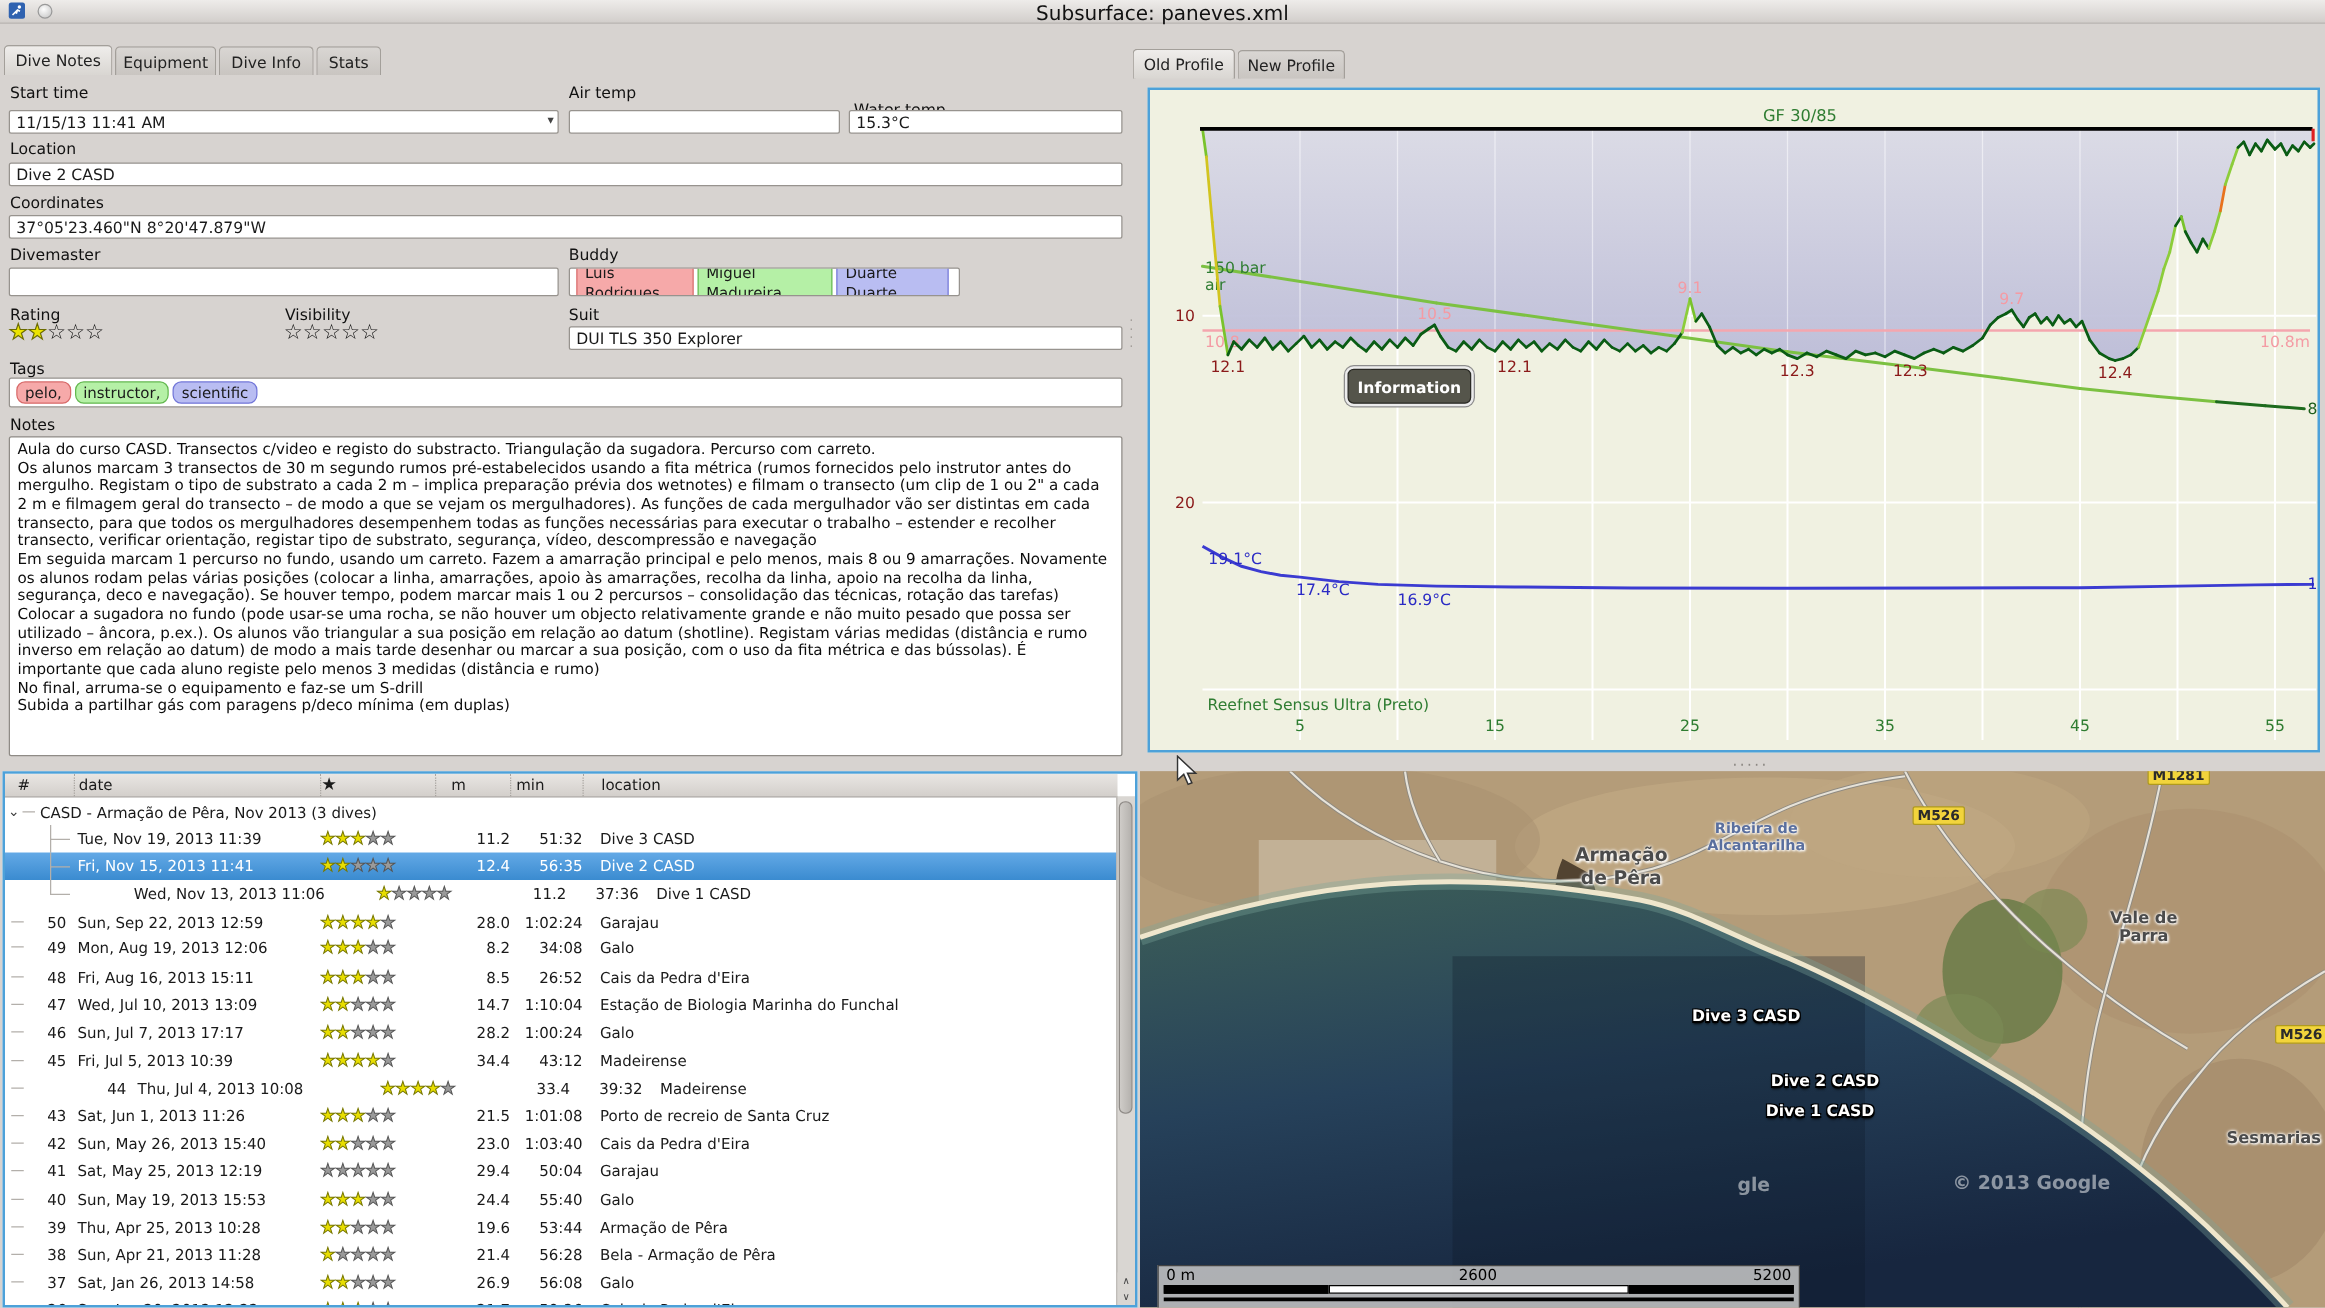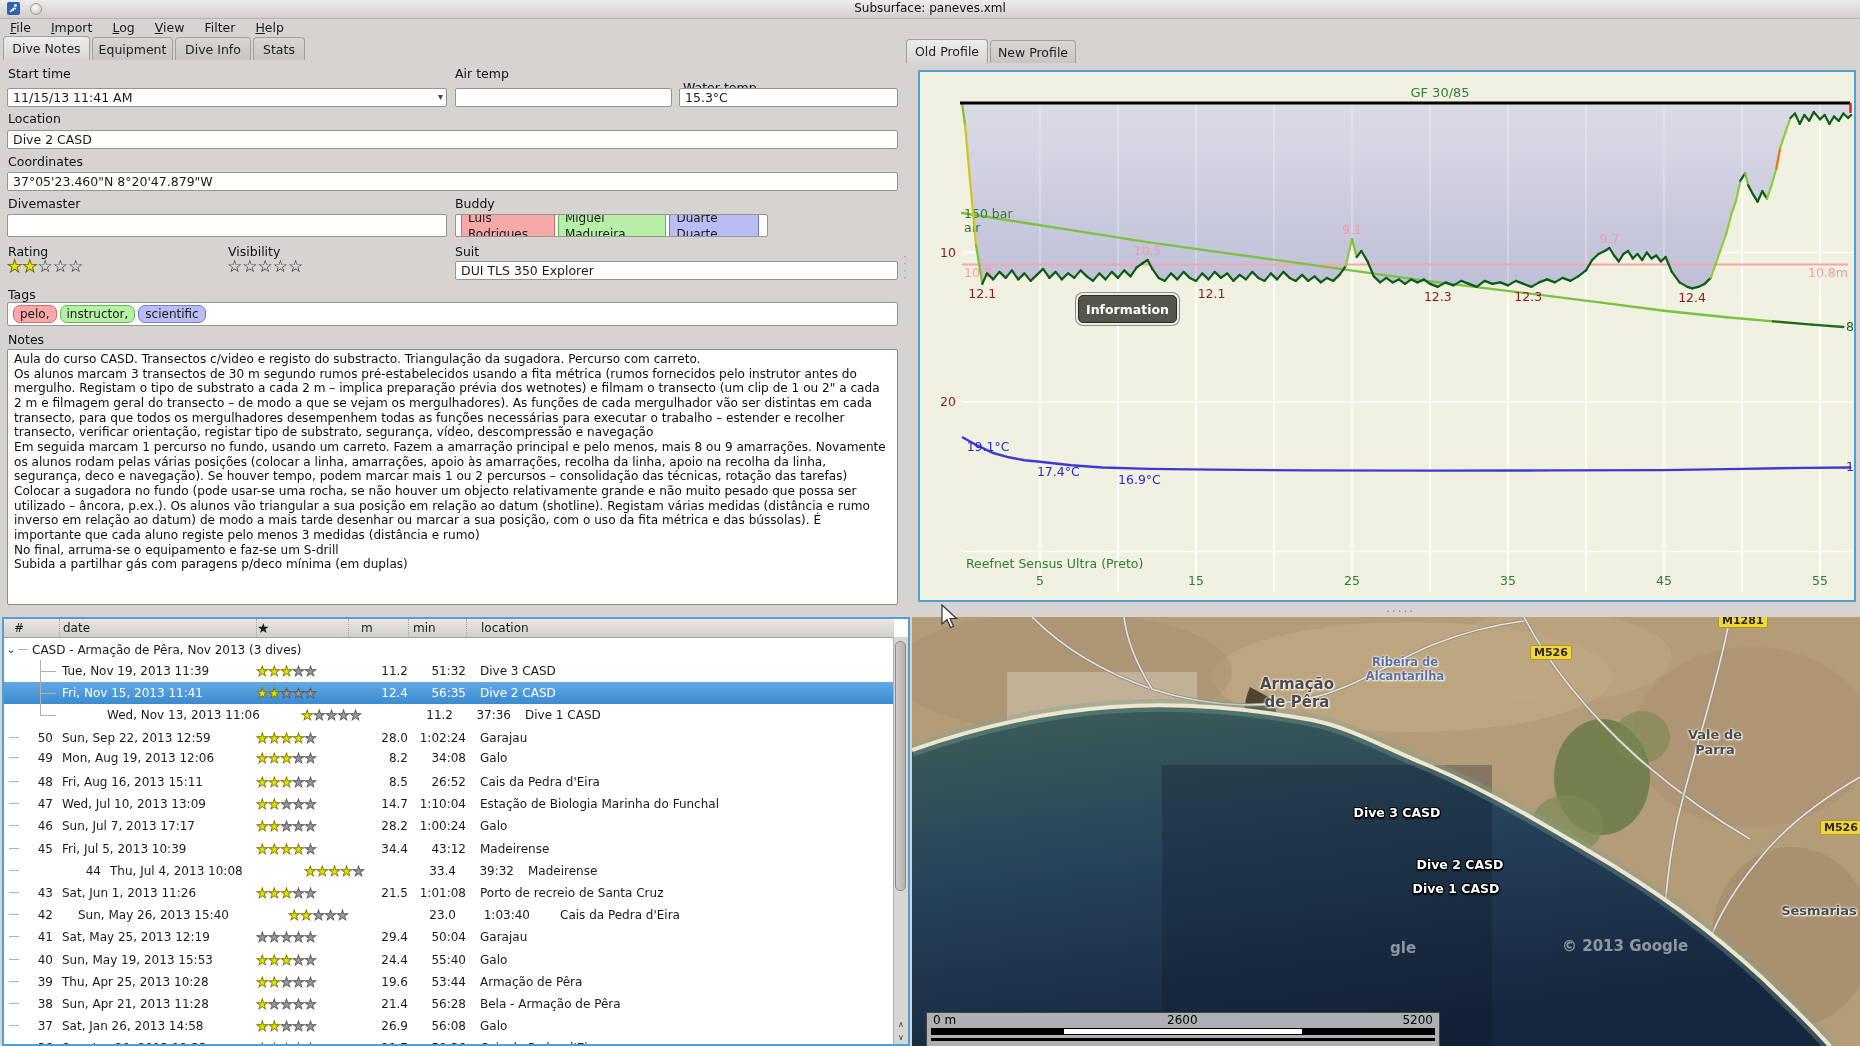--- a/index.html
+++ b/index.html
@@ -4,21 +4,21 @@
 <style>
   html,body{margin:0;padding:0;}
   body{width:1860px;height:1046px;overflow:hidden;background:#d7d3d0;
        font-family:"DejaVu Sans","Liberation Sans",sans-serif;font-size:12.5px;color:#1a1a1a;
        -webkit-font-smoothing:antialiased;}
   .screen{position:absolute;inset:0;width:1860px;height:1046px;}
 
   
   .titlebar{position:absolute;left:0;top:0;width:1860px;height:18px;
     background:linear-gradient(#eeecea,#d2cecb);border-bottom:1px solid #b8b4b0;}
-  .titlebar .title{position:absolute;left:0;right:0;top:1px;text-align:center;font-size:12px;color:#111;}
+  .titlebar .title{position:absolute;left:0;right:0;top:1px;text-align:center;font-size:16px;color:#111;}
   .appicon{position:absolute;left:7px;top:2px;width:13px;height:13px;background:#2f62b0;border-radius:2px;}
   .appicon svg{position:absolute;left:1px;top:1px;}
   .winbtn{position:absolute;left:30px;top:3px;width:12px;height:12px;border-radius:50%;
     background:radial-gradient(circle at 40% 35%,#fdfdfd,#c2c2c2);border:1px solid #999;box-sizing:border-box;}
 
   
   .menubar{position:absolute;left:0;top:18px;width:1860px;height:18px;display:flex;align-items:center;}
   .menubar span{padding:0 10px;font-size:12.5px;}
   .menubar u{text-decoration:underline;}
 
@@ -107,28 +107,20 @@
     <span class="appicon">
       <svg width="11" height="11" viewBox="0 0 11 11">
         <circle cx="7.5" cy="2.5" r="1.4" fill="#fff"></circle>
         <path d="M2,9 L6,5 L8,6 M6,5 L5,8" stroke="#fff" stroke-width="1.3" fill="none"></path>
       </svg>
     </span>
     <span class="winbtn"></span>
     <span class="title">Subsurface: paneves.xml</span>
   </div>
 
-  <div class="menubar" id="menubar">
-      <span><u>F</u>ile</span>
-      <span><u>I</u>mport</span>
-      <span><u>L</u>og</span>
-      <span><u>V</u>iew</span>
-      <span>Filter</span>
-      <span><u>H</u>elp</span>
-    </div>
 
   <div id="left-tabbar">
       <div class="tab active" style="left: 3px; top: 37px; width: 87px; position: absolute;">Dive Notes</div>
       <div class="tab" style="left: 92px; top: 37px; width: 81px; position: absolute;">Equipment</div>
       <div class="tab" style="left: 175px; top: 37px; width: 76px; position: absolute;">Dive Info</div>
       <div class="tab" style="left: 253px; top: 37px; width: 52px; position: absolute;">Stats</div>
     </div>
 
   <div>
     <div class="lbl" style="left:8px;top:66px;">Start time</div>
@@ -302,21 +294,21 @@
         </div>
         <div class="dl-row" style="top: 263px;">
           <span class="branch" style="left:5px;top:10px;width:10px;border-bottom-width:1px;"></span>
           <span class="dl-cell c-num">43</span>
           <span class="dl-cell c-date">Sat, Jun 1, 2013 11:26</span>
           <span class="dl-cell c-stars"><span class="on">★</span><span class="on">★</span><span class="on">★</span><span class="off">★</span><span class="off">★</span></span>
           <span class="dl-cell c-depth">21.5</span>
           <span class="dl-cell c-dur">1:01:08</span>
           <span class="dl-cell c-loc">Porto de recreio de Santa Cruz</span>
         </div>
-        <div class="dl-row" style="top: 285.2px; gap: 16px;">
+        <div class="dl-row" style="top: 285.2px;">
           <span class="branch" style="left:5px;top:10px;width:10px;border-bottom-width:1px;"></span>
           <span class="dl-cell c-num">42</span>
           <span class="dl-cell c-date">Sun, May 26, 2013 15:40</span>
           <span class="dl-cell c-stars"><span class="on">★</span><span class="on">★</span><span class="off">★</span><span class="off">★</span><span class="off">★</span></span>
           <span class="dl-cell c-depth">23.0</span>
           <span class="dl-cell c-dur">1:03:40</span>
           <span class="dl-cell c-loc">Cais da Pedra d'Eira</span>
         </div>
         <div class="dl-row" style="top: 307.4px;">
           <span class="branch" style="left:5px;top:10px;width:10px;border-bottom-width:1px;"></span>

